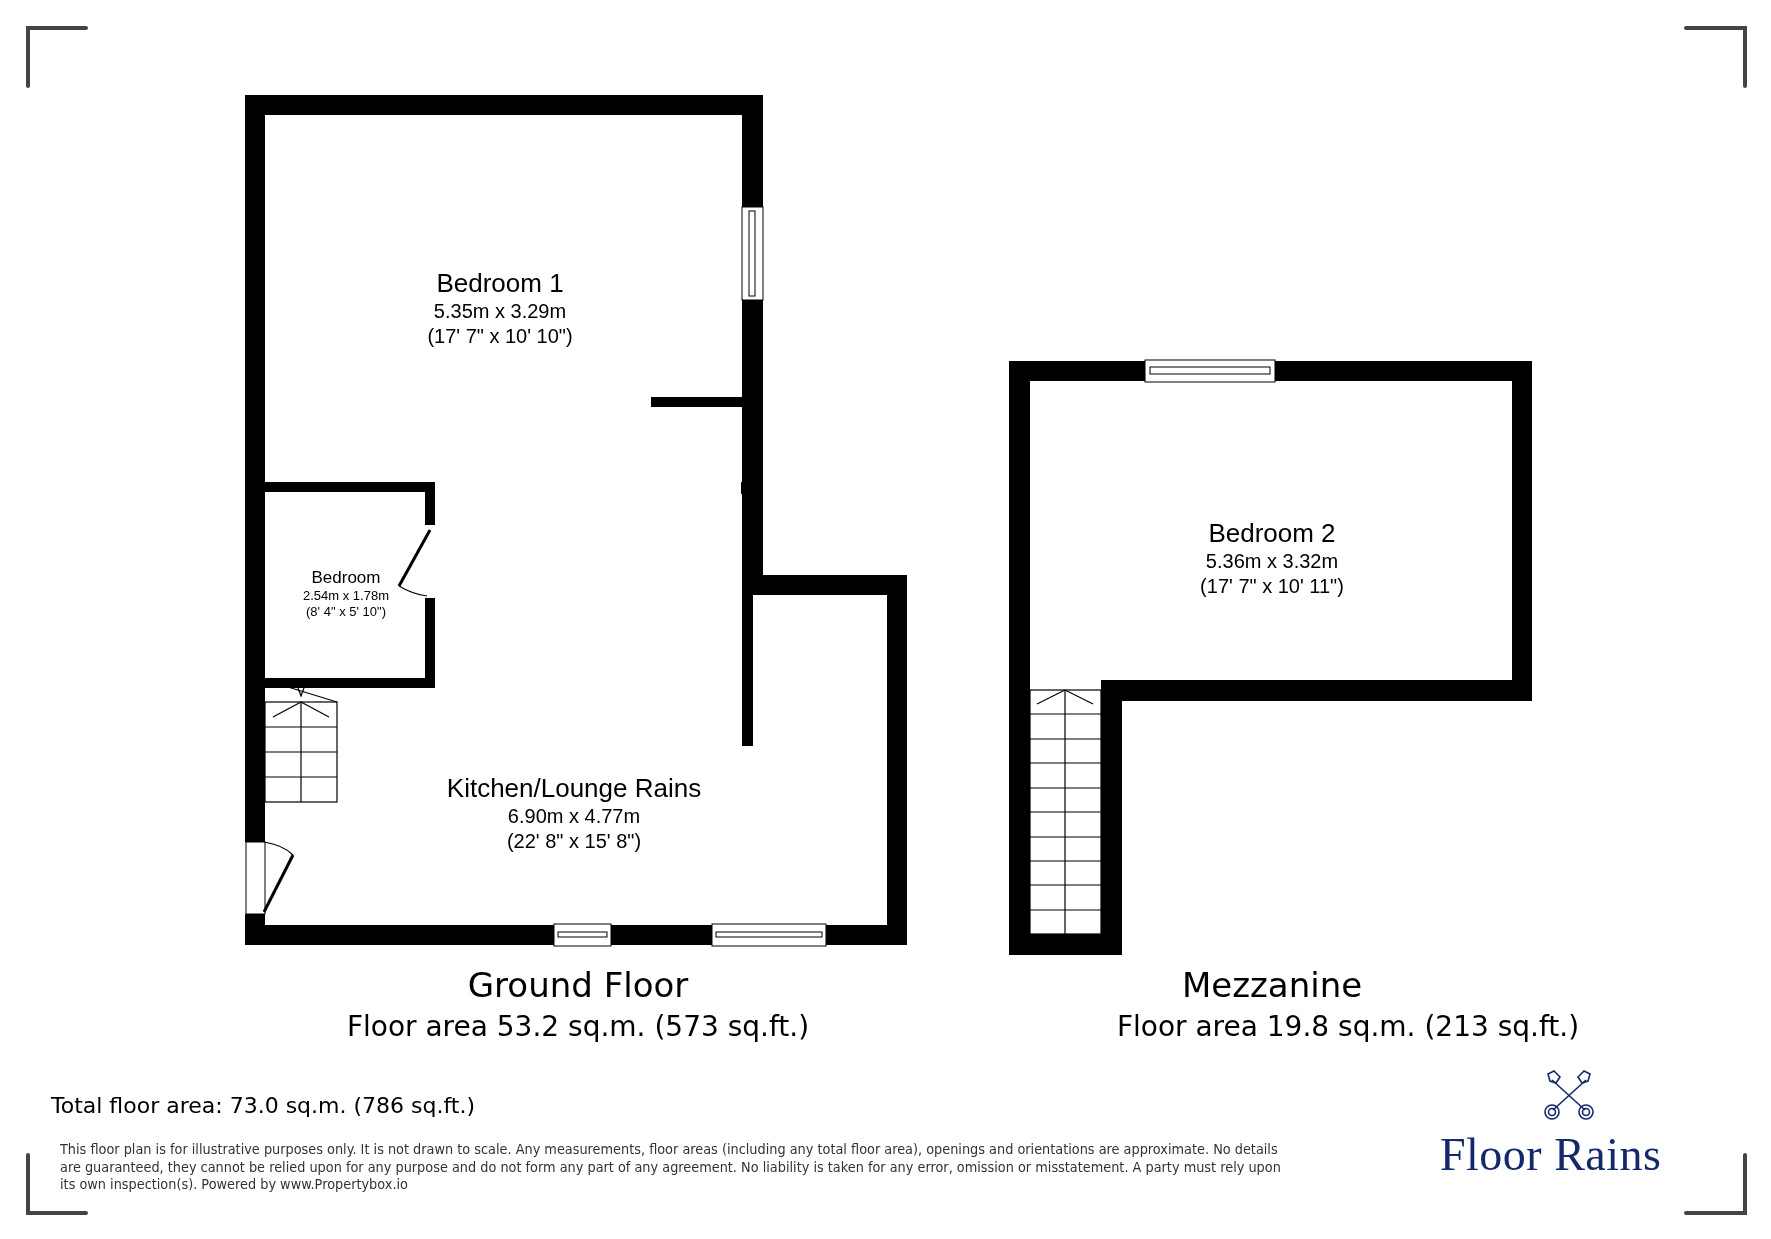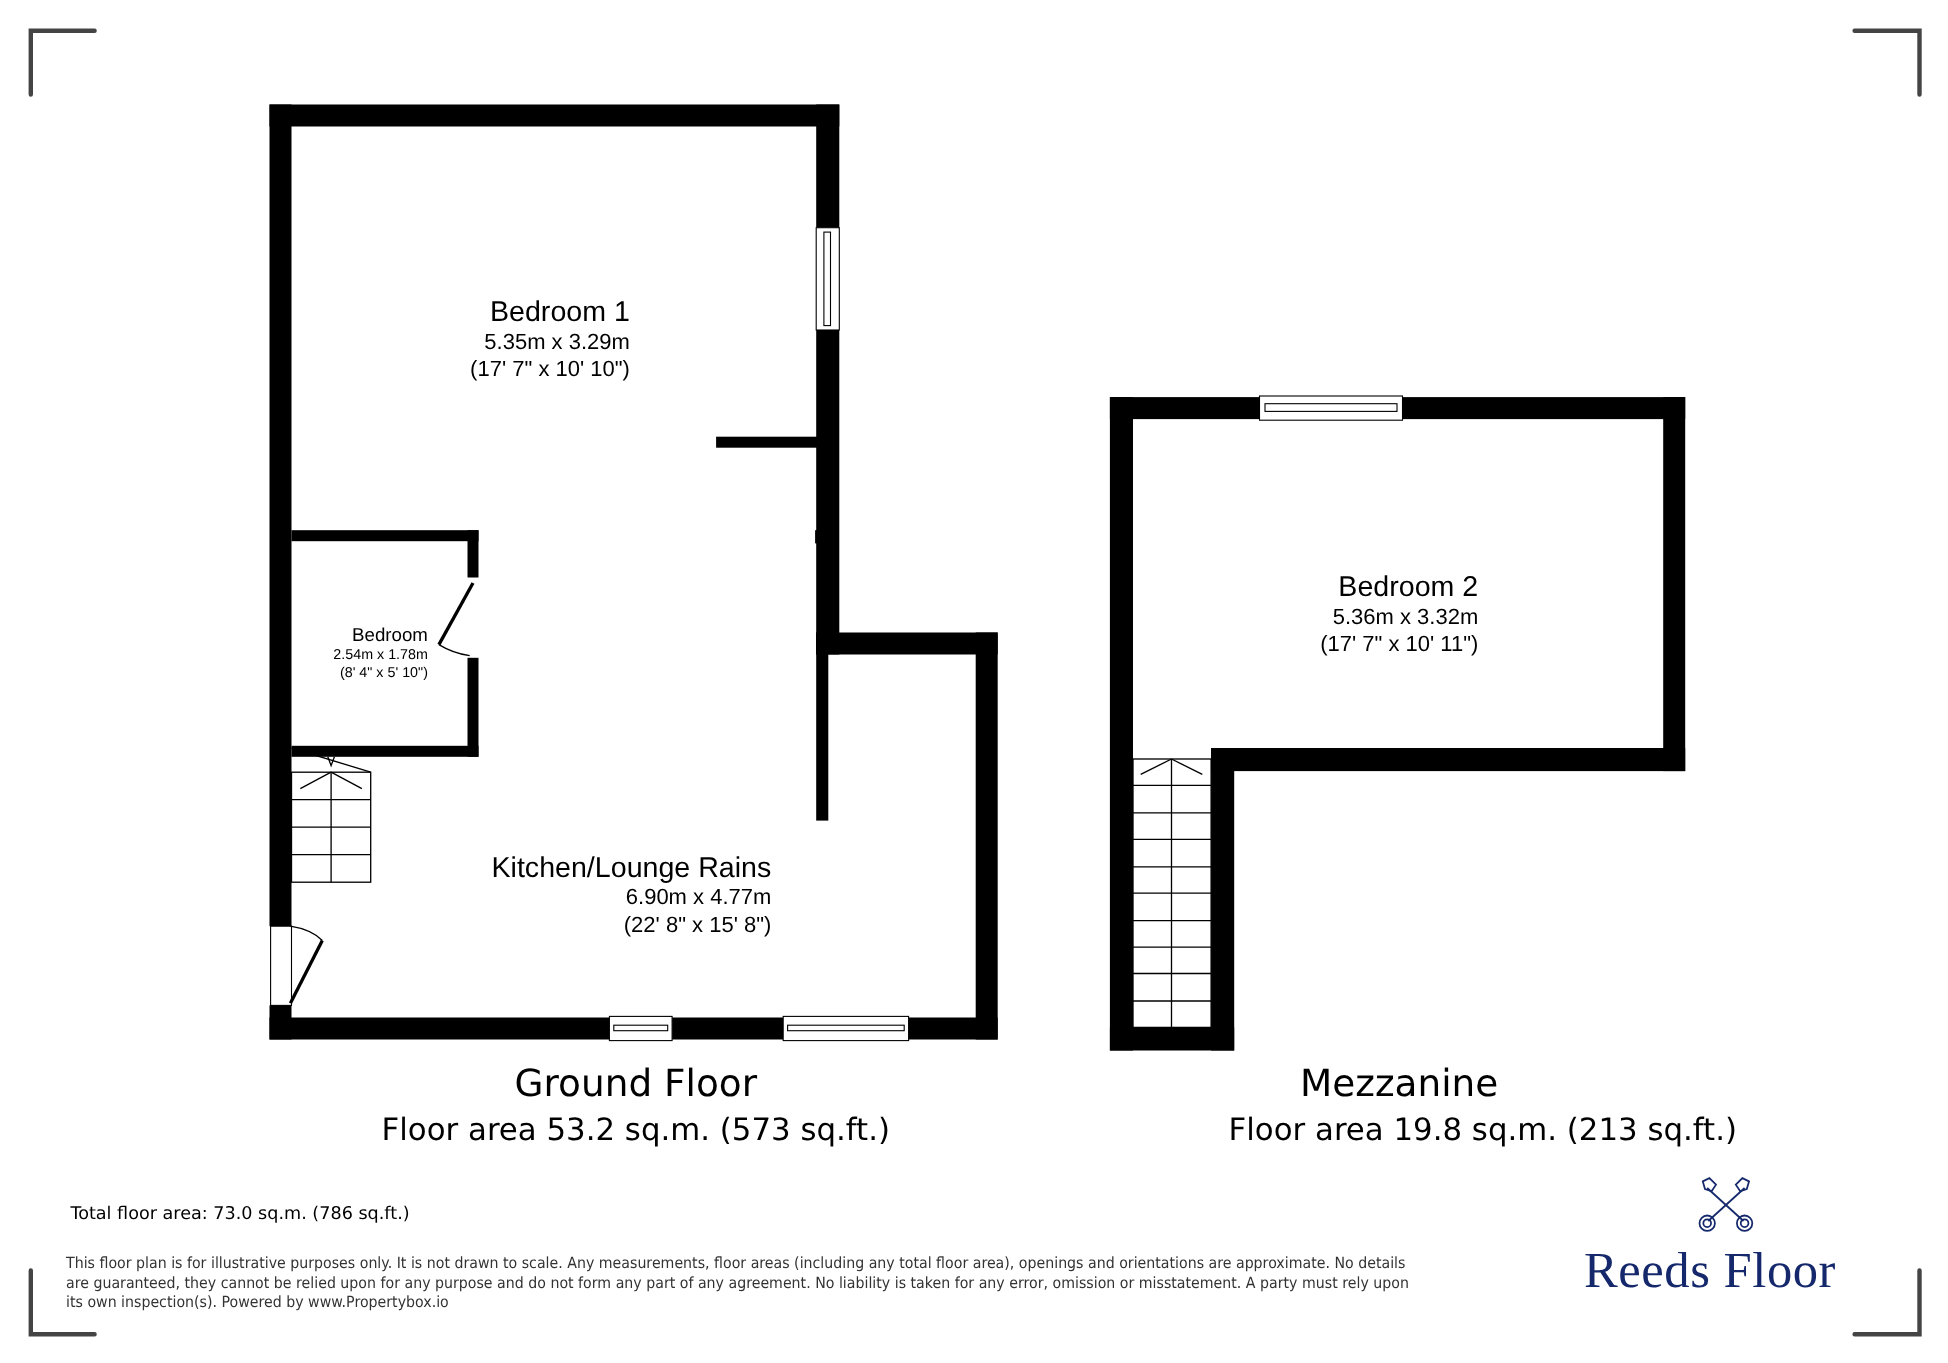--- a/index.html
+++ b/index.html
@@ -1,25 +1,25 @@
 <!DOCTYPE html>
 <html><head>
   <meta charset="utf-8">
   <style>
     html, body { margin: 0; padding: 0; background: #ffffff; }
     body { width: 1771px; height: 1239px; position: relative; overflow: hidden; font-family: "Liberation Sans", sans-serif; color: #000; }
     #plan { position: absolute; left: 0; top: 0; width: 1771px; height: 1239px; }
-    .lbl { position: absolute; transform: translate(-50%, -50%); text-align: right; white-space: nowrap; line-height: 1; }
+    .lbl { position: absolute; transform: translate(-50%, -50%); text-align: center; white-space: nowrap; line-height: 1; }
     .room-name { font-family: "Liberation Sans", sans-serif; font-size: 26px; }
     .room-dim { font-family: "Liberation Sans", sans-serif; font-size: 20px; margin-top: 5px; }
     .room-small .room-name { font-size: 17px; }
     .room-small .room-dim { font-size: 13px; margin-top: 3px; }
     .floor-title { font-family: "DejaVu Sans", sans-serif; font-size: 34px; }
     .floor-area { font-family: "DejaVu Sans", sans-serif; font-size: 28px; }
-    .total { position: absolute; left: 64px; top: 1093px; font-family: "DejaVu Sans", sans-serif; font-size: 16px; white-space: nowrap; }
+    .total { position: absolute; left: 51px; top: 1093px; font-family: "DejaVu Sans", sans-serif; font-size: 22px; white-space: nowrap; }
     .disclaimer { position: absolute; left: 60px; top: 1141px; width: 1330px; font-family: "DejaVu Sans", sans-serif; font-size: 14px; line-height: 17.5px; color: #333; transform: scaleX(0.92); transform-origin: left top; }
     .logo-text { position: absolute; left: 1440px; top: 1128px; font-family: "Liberation Serif", serif; font-size: 46px; color: #14286b; white-space: nowrap; letter-spacing: 0.5px; }
   </style>
 </head>
 <body>
 
 <svg id="plan" viewBox="0 0 1771 1239" xmlns="http://www.w3.org/2000/svg">
 
   <g stroke="#444" stroke-width="4" fill="none" stroke-linecap="round">
     <path d="M28 86 V28 H86"></path>
@@ -169,13 +169,13 @@
 
 <div class="lbl floor-title" style="left:578px; top:985px;">Ground Floor</div>
 <div class="lbl floor-area" style="left:578px; top:1027px;">Floor area 53.2 sq.m. (573 sq.ft.)</div>
 
 <div class="lbl floor-title" style="left:1272px; top:985px;">Mezzanine</div>
 <div class="lbl floor-area" style="left:1348px; top:1027px;">Floor area 19.8 sq.m. (213 sq.ft.)</div>
 
 <div class="total">Total floor area: 73.0 sq.m. (786 sq.ft.)</div>
 <div class="disclaimer">This floor plan is for illustrative purposes only. It is not drawn to scale. Any measurements, floor areas (including any total floor area), openings and orientations are approximate. No details are guaranteed, they cannot be relied upon for any purpose and do not form any part of any agreement. No liability is taken for any error, omission or misstatement. A party must rely upon its own inspection(s). Powered by www.Propertybox.io</div>
 
-<div class="logo-text">Reeds Floor</div>
+<div class="logo-text">Floor Rains</div>
 
 </body></html>

